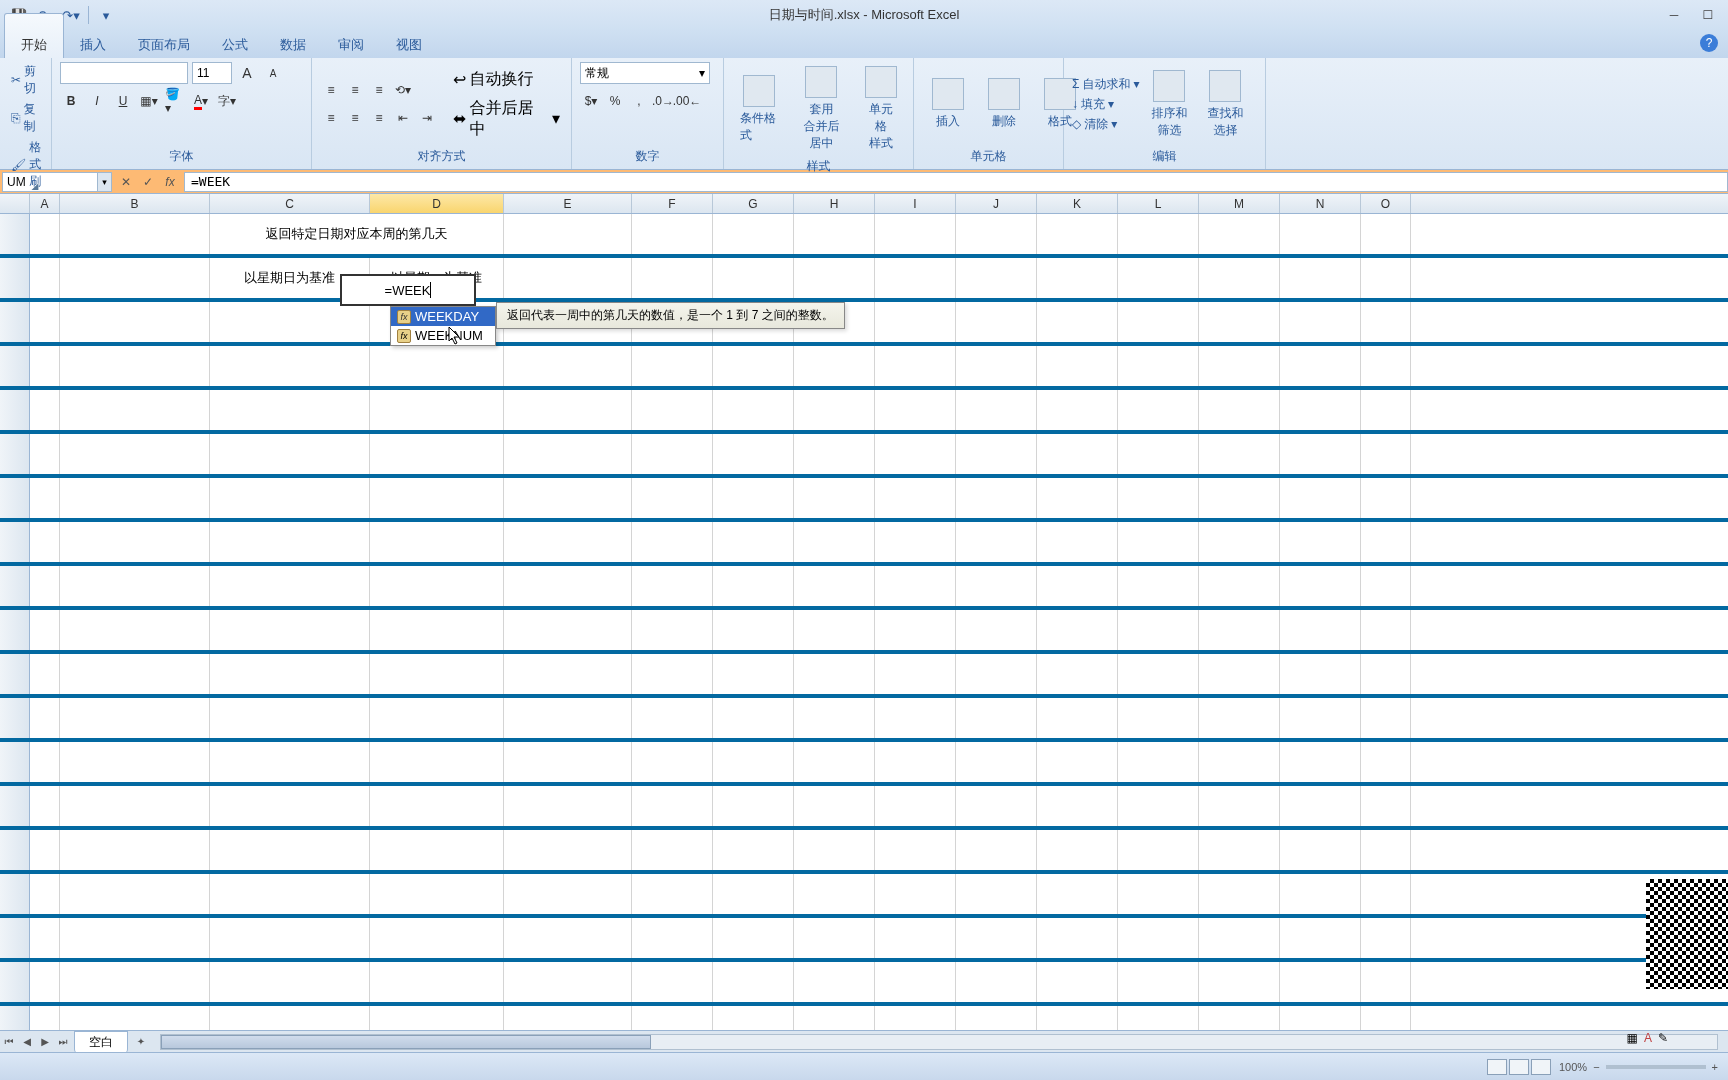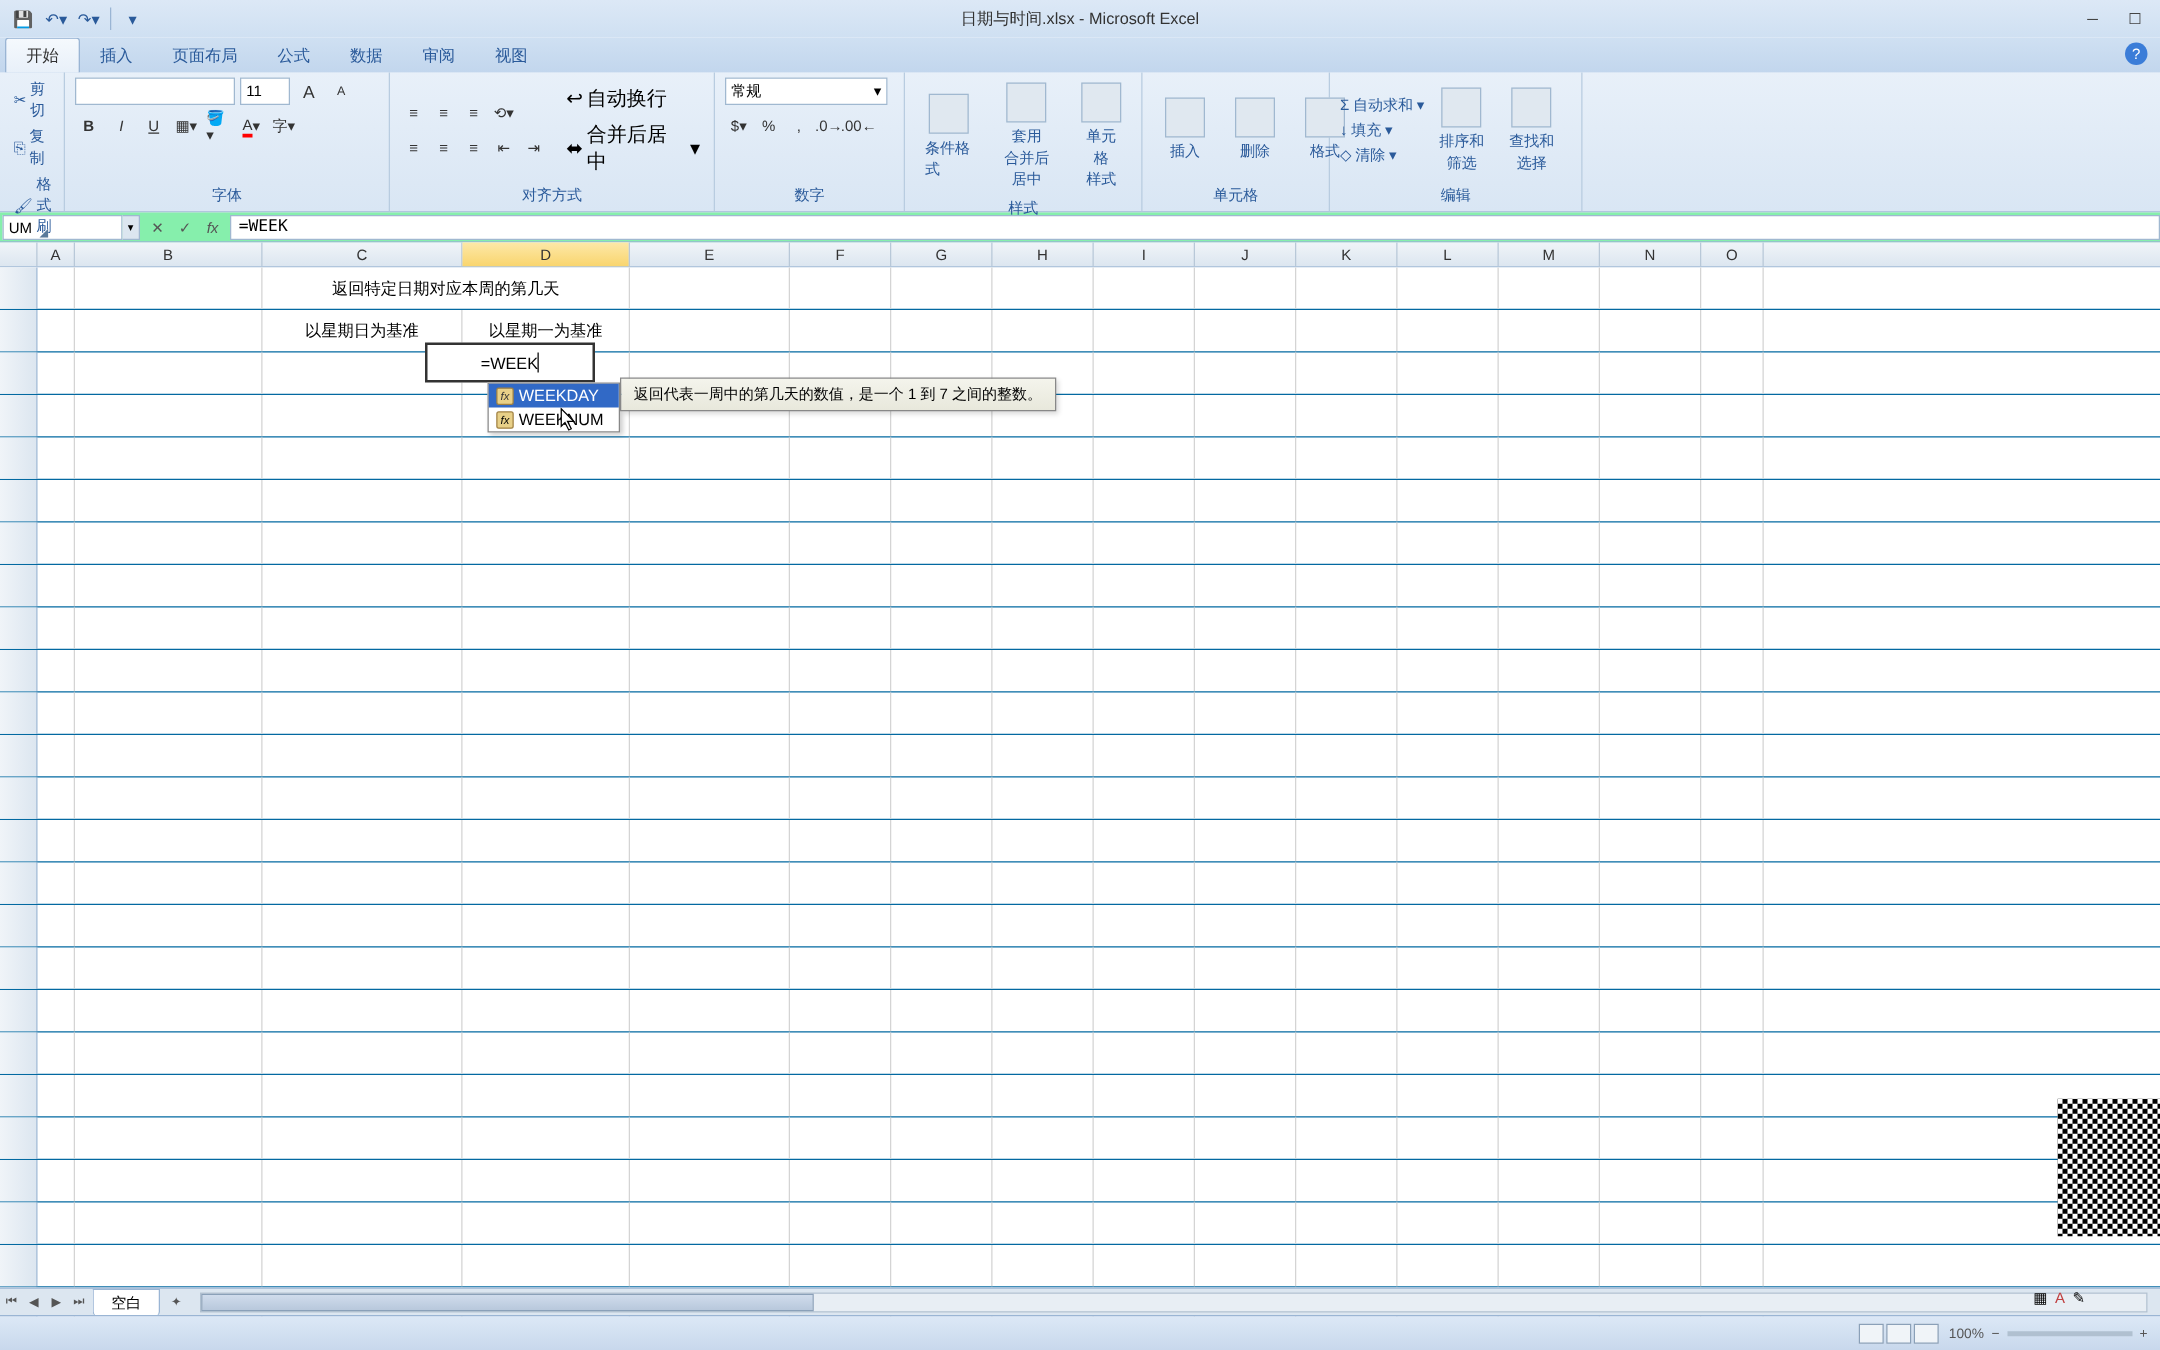--- a/index.html
+++ b/index.html
@@ -9,21 +9,21 @@
 .title-bar { height: 30px; background: linear-gradient(#dce8f6, #cfe0f2); display: flex; align-items: center; position: relative; }
 .qat { display: flex; align-items: center; gap: 4px; padding-left: 8px; }
 .qat-btn { width: 22px; height: 22px; display: flex; align-items: center; justify-content: center; color: #2a5a9a; font-size: 13px; }
 .qat-sep { width: 1px; height: 18px; background: #9ab5d4; margin: 0 2px; }
 .title-text { position: absolute; left: 50%; transform: translateX(-50%); font-size: 13px; color: #333; }
 .win-controls { position: absolute; right: 8px; display: flex; gap: 10px; }
 .win-btn { width: 24px; height: 18px; display: flex; align-items: center; justify-content: center; font-size: 12px; color: #444; }
 
 
 .tabs { height: 28px; background: linear-gradient(#cfe0f2, #c2d6ed); display: flex; align-items: flex-end; padding-left: 4px; position: relative; }
-.tab { padding: 5px 16px 4px; font-size: 13px; color: #2a5a9a; cursor: pointer; }
+.tab { padding: 22px 16px 4px; font-size: 13px; color: #2a5a9a; cursor: pointer; }
 .tab.active { background: linear-gradient(#f5f9fd, #e8f0f9); border: 1px solid #9ab5d4; border-bottom: none; border-radius: 3px 3px 0 0; color: #333; }
 .help-icon { position: absolute; right: 10px; top: 4px; width: 18px; height: 18px; background: #3b7dd8; border-radius: 50%; color: #fff; font-size: 12px; display: flex; align-items: center; justify-content: center; }
 
 
 .ribbon { height: 112px; background: linear-gradient(#e8f0f9, #d9e6f4); border-bottom: 1px solid #9ab5d4; display: flex; }
 .ribbon-group { border-right: 1px solid #b8cce0; padding: 4px 8px 2px; display: flex; flex-direction: column; justify-content: space-between; position: relative; }
 .group-content { flex: 1; display: flex; align-items: center; gap: 4px; }
 .group-label { font-size: 12px; color: #2a5a9a; text-align: center; padding: 2px 0; position: relative; }
 .dialog-launcher { position: absolute; right: 2px; bottom: 2px; width: 12px; height: 12px; font-size: 9px; color: #5a7a9a; }
 
@@ -51,36 +51,36 @@
 .style-icon { width: 32px; height: 32px; background: #e0e8f0; border: 1px solid #a0b8d0; }
 
 
 .cell-btn { display: flex; flex-direction: column; align-items: center; gap: 3px; padding: 4px 10px; font-size: 12px; color: #2a5a9a; }
 
 
 .edit-col { display: flex; flex-direction: column; gap: 3px; font-size: 12px; color: #2a5a9a; }
 .edit-item { display: flex; align-items: center; gap: 3px; }
 
 
-.formula-bar { height: 24px; background: #86efac; border-bottom: 1px solid #9ab5d4; display: flex; align-items: center; }
+.formula-bar { height: 24px; background: #fdba74; border-bottom: 1px solid #9ab5d4; display: flex; align-items: center; }
 .name-box { width: 96px; height: 20px; border: 1px solid #a0b8d0; background: #fff; font-size: 12px; padding: 0 4px; margin-left: 2px; display: flex; align-items: center; }
 .name-dd { width: 14px; height: 20px; background: #dce6f0; border: 1px solid #a0b8d0; border-left: none; display: flex; align-items: center; justify-content: center; font-size: 9px; }
 .fb-btns { display: flex; gap: 2px; margin: 0 4px; }
 .fb-btn { width: 20px; height: 18px; display: flex; align-items: center; justify-content: center; font-size: 12px; color: #555; }
 .formula-input { flex: 1; height: 20px; border: 1px solid #a0b8d0; background: #fff; font-size: 13px; padding: 0 6px; font-family: "SimSun", monospace; display: flex; align-items: center; }
 
 
 .col-headers { height: 20px; display: flex; background: linear-gradient(#f0f4f8, #dce6f0); border-bottom: 1px solid #9ab5d4; }
 .corner { width: 30px; border-right: 1px solid #b8c8d8; }
 .col-h { border-right: 1px solid #b8c8d8; display: flex; align-items: center; justify-content: center; font-size: 12px; color: #333; }
 .col-h.selected { background: linear-gradient(#fde8a8, #f9d56e); }
 
 
 .grid { position: relative; background: #fff; height: 760px; }
-.row { display: flex; height: 34px; border-bottom: 1px solid #0369a1; }
+.row { display: flex; height: 44px; border-bottom: 4px solid #0369a1; }
 .row-h { width: 30px; background: linear-gradient(90deg, #f0f4f8, #dce6f0); border-right: 1px solid #9ab5d4; display: flex; align-items: center; justify-content: center; font-size: 11px; color: #333; }
 .cell { border-right: 1px solid #d4d4d4; display: flex; align-items: center; justify-content: center; font-size: 13px; padding: 0 4px; font-family: "SimSun"; }
 
 
 .wA { width: 30px; } .wB { width: 150px; } .wC { width: 160px; } .wD { width: 134px; }
 .wE { width: 128px; } .wSTD { width: 81px; }
 
 
 .active-cell { position: absolute; left: 340px; top: 60px; width: 136px; height: 32px; border: 2px solid #333; background: #fff; display: flex; align-items: center; justify-content: center; font-family: monospace; font-size: 13px; }
 .cursor-blink { border-right: 1px solid #000; animation: blink 1s infinite; height: 16px; }

